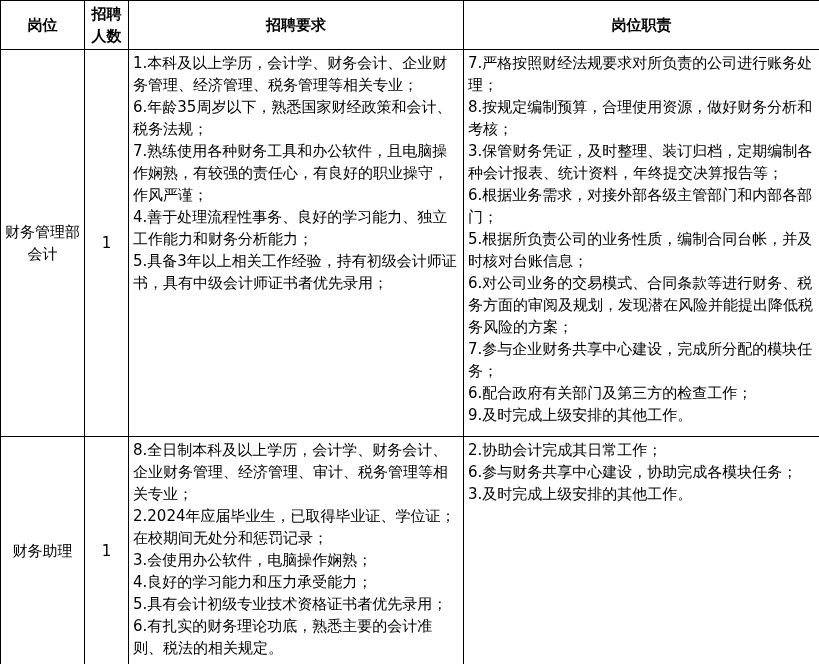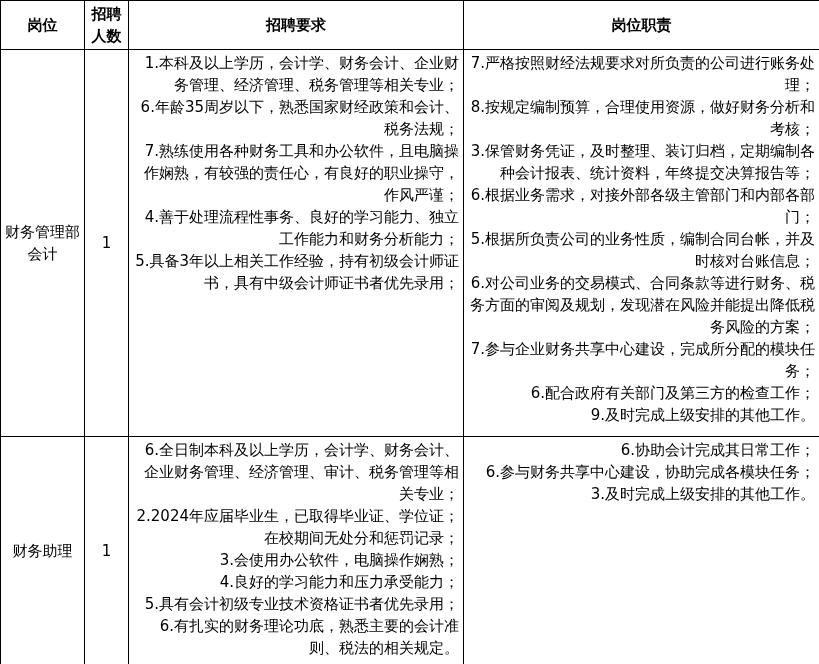--- a/index.html
+++ b/index.html
@@ -32,21 +32,21 @@
     text-align: center;
     vertical-align: middle;
     padding: 2px 2px;
   }
   .job-table td.center-cell {
     text-align: center;
     vertical-align: middle;
     padding: 2px 1px;
   }
   .job-table td.list-cell {
-    text-align: right;
+    text-align: left;
     vertical-align: top;
     word-break: break-all;
   }
   .header-row   { height: 46px; }
   .data-row-1   { height: 387px; }
   .data-row-2   { height: 229px; }
   .item-line {
     margin: 0;
     padding: 0;
   }
@@ -89,27 +89,27 @@
           <div class="item-line">6.对公司业务的交易模式、合同条款等进行财务、税务方面的审阅及规划，发现潜在风险并能提出降低税务风险的方案；</div>
           <div class="item-line">7.参与企业财务共享中心建设，完成所分配的模块任务；</div>
           <div class="item-line">6.配合政府有关部门及第三方的检查工作；</div>
           <div class="item-line">9.及时完成上级安排的其他工作。</div>
         </td>
     </tr>
     <tr class="data-row-2">
       <td class="center-cell">财务助理</td>
       <td class="center-cell">1</td>
       <td class="list-cell">
-          <div class="item-line">6.全日制本科及以上学历，会计学、财务会计、企业财务管理、经济管理、审计、税务管理等相关专业；</div>
+          <div class="item-line">8.全日制本科及以上学历，会计学、财务会计、企业财务管理、经济管理、审计、税务管理等相关专业；</div>
           <div class="item-line">2.2024年应届毕业生，已取得毕业证、学位证；在校期间无处分和惩罚记录；</div>
           <div class="item-line">3.会使用办公软件，电脑操作娴熟；</div>
           <div class="item-line">4.良好的学习能力和压力承受能力；</div>
           <div class="item-line">5.具有会计初级专业技术资格证书者优先录用；</div>
           <div class="item-line">6.有扎实的财务理论功底，熟悉主要的会计准则、税法的相关规定。</div>
         </td>
       <td class="list-cell">
-          <div class="item-line">6.协助会计完成其日常工作；</div>
+          <div class="item-line">2.协助会计完成其日常工作；</div>
           <div class="item-line">6.参与财务共享中心建设，协助完成各模块任务；</div>
           <div class="item-line">3.及时完成上级安排的其他工作。</div>
         </td>
     </tr>
   </tbody>
 </table>
 
 </body></html>

